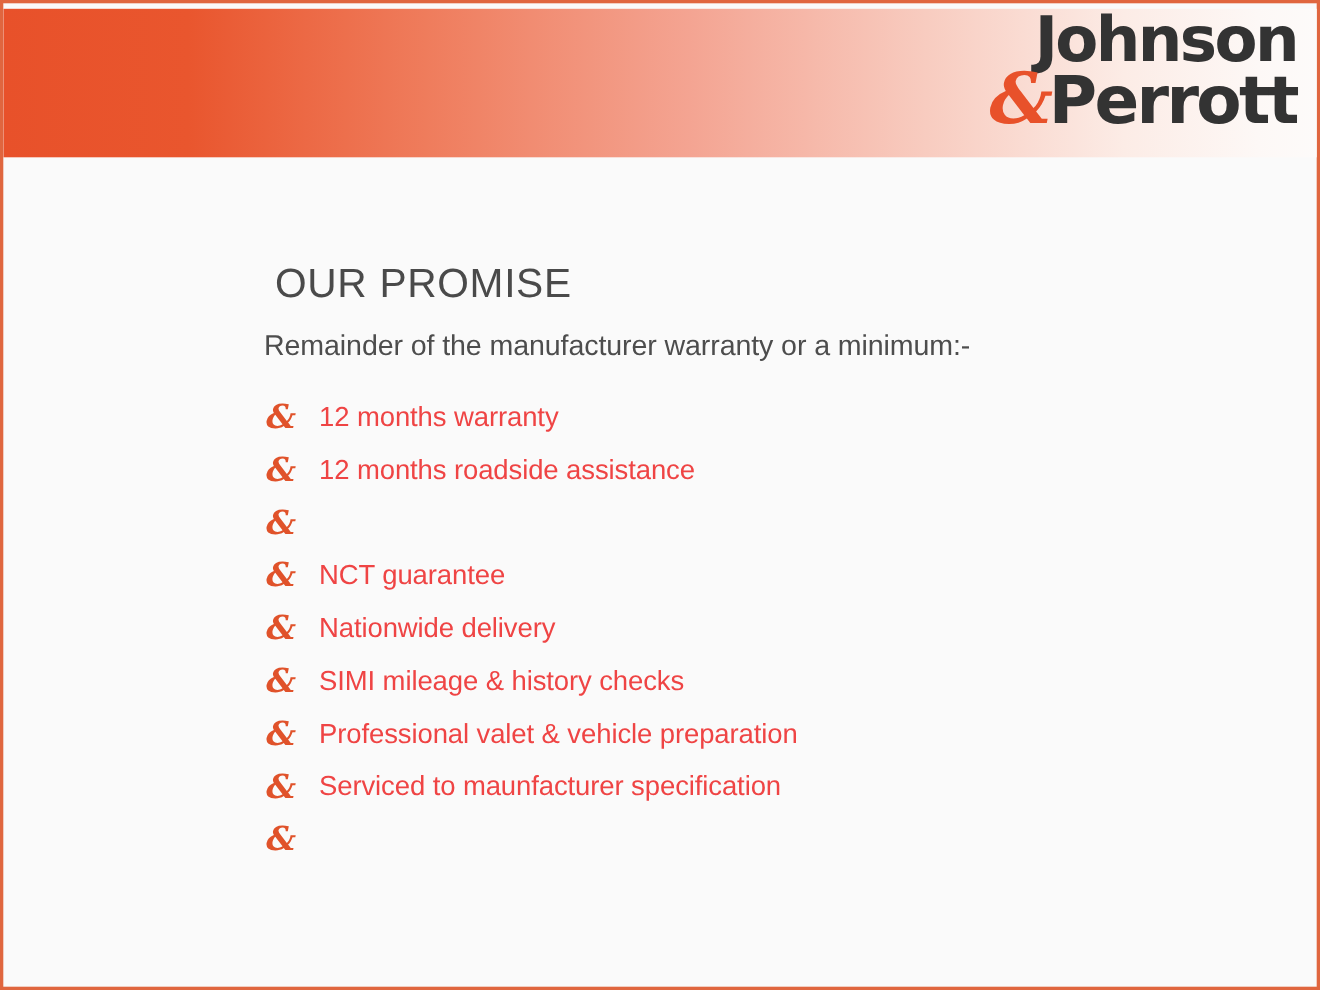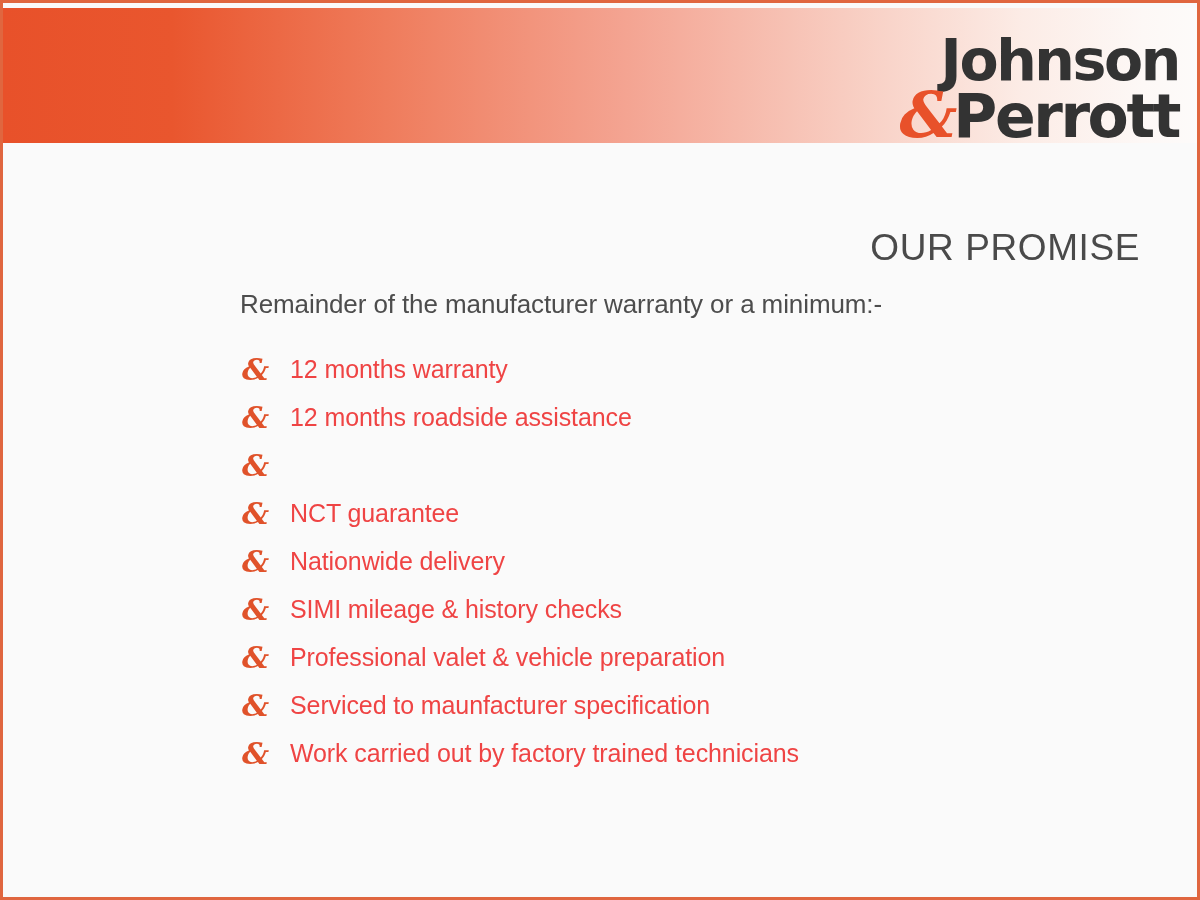--- a/index.html
+++ b/index.html
@@ -56,48 +56,47 @@
   }
   .logo-line {
     display: block;
     font-family: "DejaVu Sans", sans-serif;
     font-weight: bold;
     font-size: 58px;
     letter-spacing: -2.4px;
     color: #333333;
     white-space: nowrap;
   }
-  .logo-line-1 { font-size: 57px; margin-top: 24px; }
+  .logo-line-1 { font-size: 57px; }
   .logo-line-2 { font-size: 60px; margin-top: 2px; }
   .logo-amp {
     color: #e8512a;
     font-family: "DejaVu Serif", serif;
     font-style: italic;
     font-weight: bold;
     font-size: 64px;
     letter-spacing: -4px;
   }
 
   
   .content {
     position: absolute;
     left: 237px;
     top: 225px;
     width: 900px;
   }
 
   .page-title {
-    margin: 0;
+    margin: 10px;
     font-family: "Liberation Sans", sans-serif;
     font-weight: normal;
     font-size: 37px;
     letter-spacing: 0.6px;
     color: #4a4a4a;
     line-height: 1.1;
-    text-align: right;
   }
 
   .subtitle {
     margin: 20px 0 0 0;
     font-family: Liberation Sans, sans-serif;
     font-size: 26px;
     font-weight: normal;
     color: #4d4d4d;
     letter-spacing: -0.1px;
     line-height: 1.2;
@@ -189,18 +188,17 @@
         <span class="promise-text">Professional valet &amp; vehicle preparation</span>
       </li>
 
       <li class="promise-item">
         <span class="bullet-amp">&amp;</span>
         <span class="promise-text">Serviced to maunfacturer specification</span>
       </li>
 
       <li class="promise-item">
         <span class="bullet-amp">&amp;</span>
-        <span class="promise-text">Work carried out by factory trained technicians</span>
       </li>
 
     </ul>
   </div>
 </div>
 
 </body></html>

